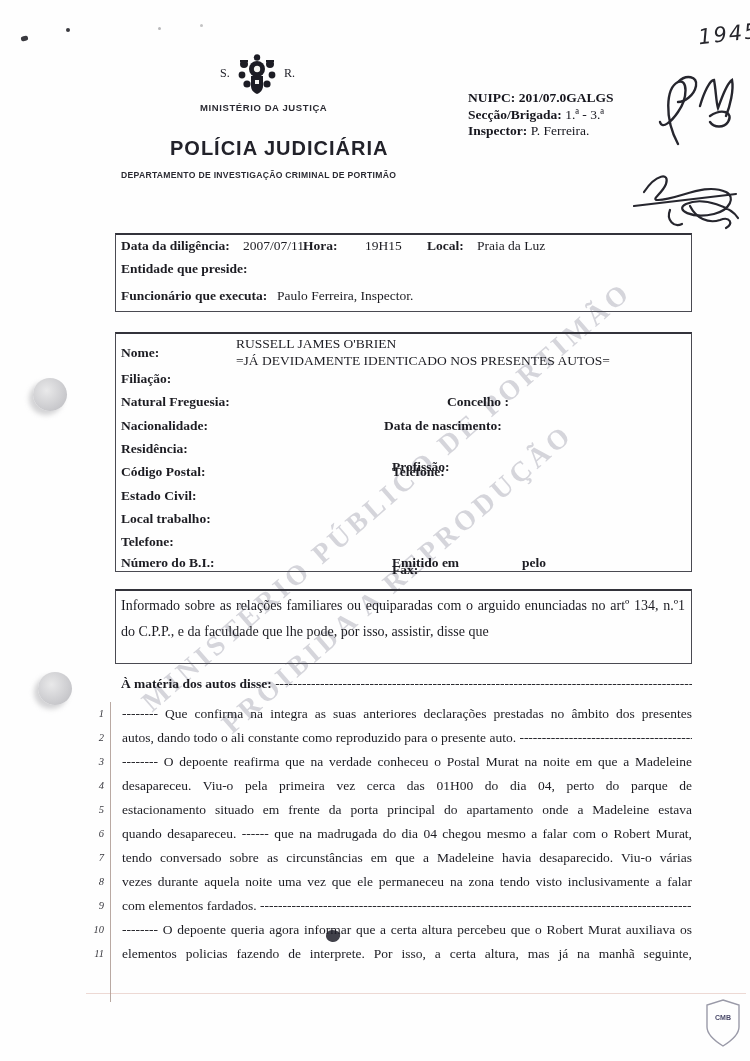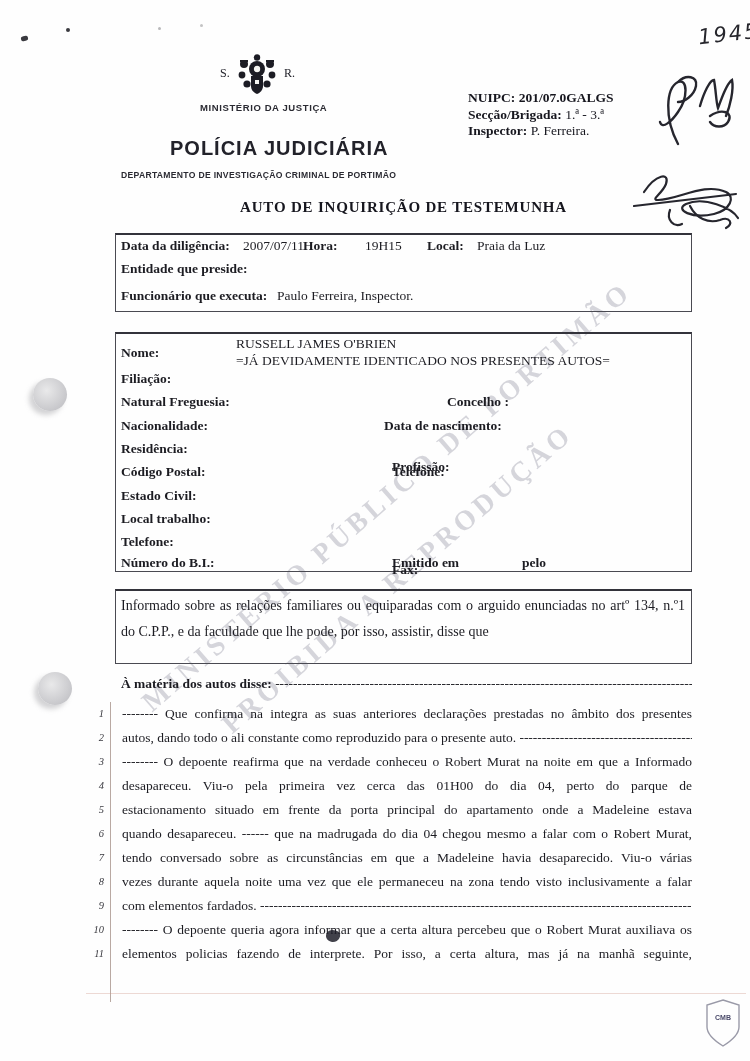--- a/index.html
+++ b/index.html
@@ -113,21 +113,20 @@
   </svg>
   <svg class="abs" style="left:630px;top:166px;" width="116" height="66" viewBox="0 0 116 66">
     <g fill="none" stroke="#26262e" stroke-width="2.2" stroke-linecap="round">
       <path d="M14 26 C26 8 40 6 36 18 C32 28 20 34 28 34 C48 34 74 16 96 26 C106 31 100 44 84 48 C62 53 44 44 56 38 C74 30 102 42 108 52"></path>
       <path d="M4 40 L106 28"></path>
       <path d="M60 40 C66 52 78 58 90 54 C100 50 104 58 96 62"></path>
       <path d="M40 44 C36 54 44 62 52 58"></path>
     </g>
   </svg>
 
-  <div class="abs doc-title">AUTO DE INQUIRIÇÃO DE TESTEMUNHA</div>
 
   <div class="box box1"></div>
   <span class="fld lbl" style="left:121px;top:238px;text-align:right;">Data da diligência:</span>
   <span class="fld" style="left:243px;top:238px;">2007/07/11</span>
   <span class="fld lbl" style="left:303px;top:238px;">Hora:</span>
   <span class="fld" style="left:365px;top:238px;">19H15</span>
   <span class="fld lbl" style="left:427px;top:238px;">Local:</span>
   <span class="fld" style="left:477px;top:238px;">Praia da Luz</span>
   <span class="fld lbl" style="left:121px;top:261px;">Entidade que preside:</span>
   <span class="fld lbl" style="left:121px;top:288px;">Funcionário que executa:</span>
@@ -166,21 +165,21 @@
     <div class="srow">
         <div class="snum">1</div>
         <div class="stext jst">-------- Que confirma na integra as suas anteriores declarações prestadas no âmbito dos presentes</div>
       </div>
     <div class="srow">
         <div class="snum">2</div>
         <div class="stext nwr">autos, dando todo o ali constante como reproduzido para o presente auto. ----------------------------------------------------------------------</div>
       </div>
     <div class="srow">
         <div class="snum">3</div>
-        <div class="stext jst">-------- O depoente reafirma que na verdade conheceu o Robert Murat na noite em que a Informado</div>
+        <div class="stext jst">-------- O depoente reafirma que na verdade conheceu o Postal Murat na noite em que a Madeleine</div>
       </div>
     <div class="srow">
         <div class="snum">4</div>
         <div class="stext jst">desapareceu. Viu-o pela primeira vez cerca das 01H00 do dia 04, perto do parque de</div>
       </div>
     <div class="srow">
         <div class="snum">5</div>
         <div class="stext jst">estacionamento situado em frente da porta principal do apartamento onde a Madeleine estava</div>
       </div>
     <div class="srow">

